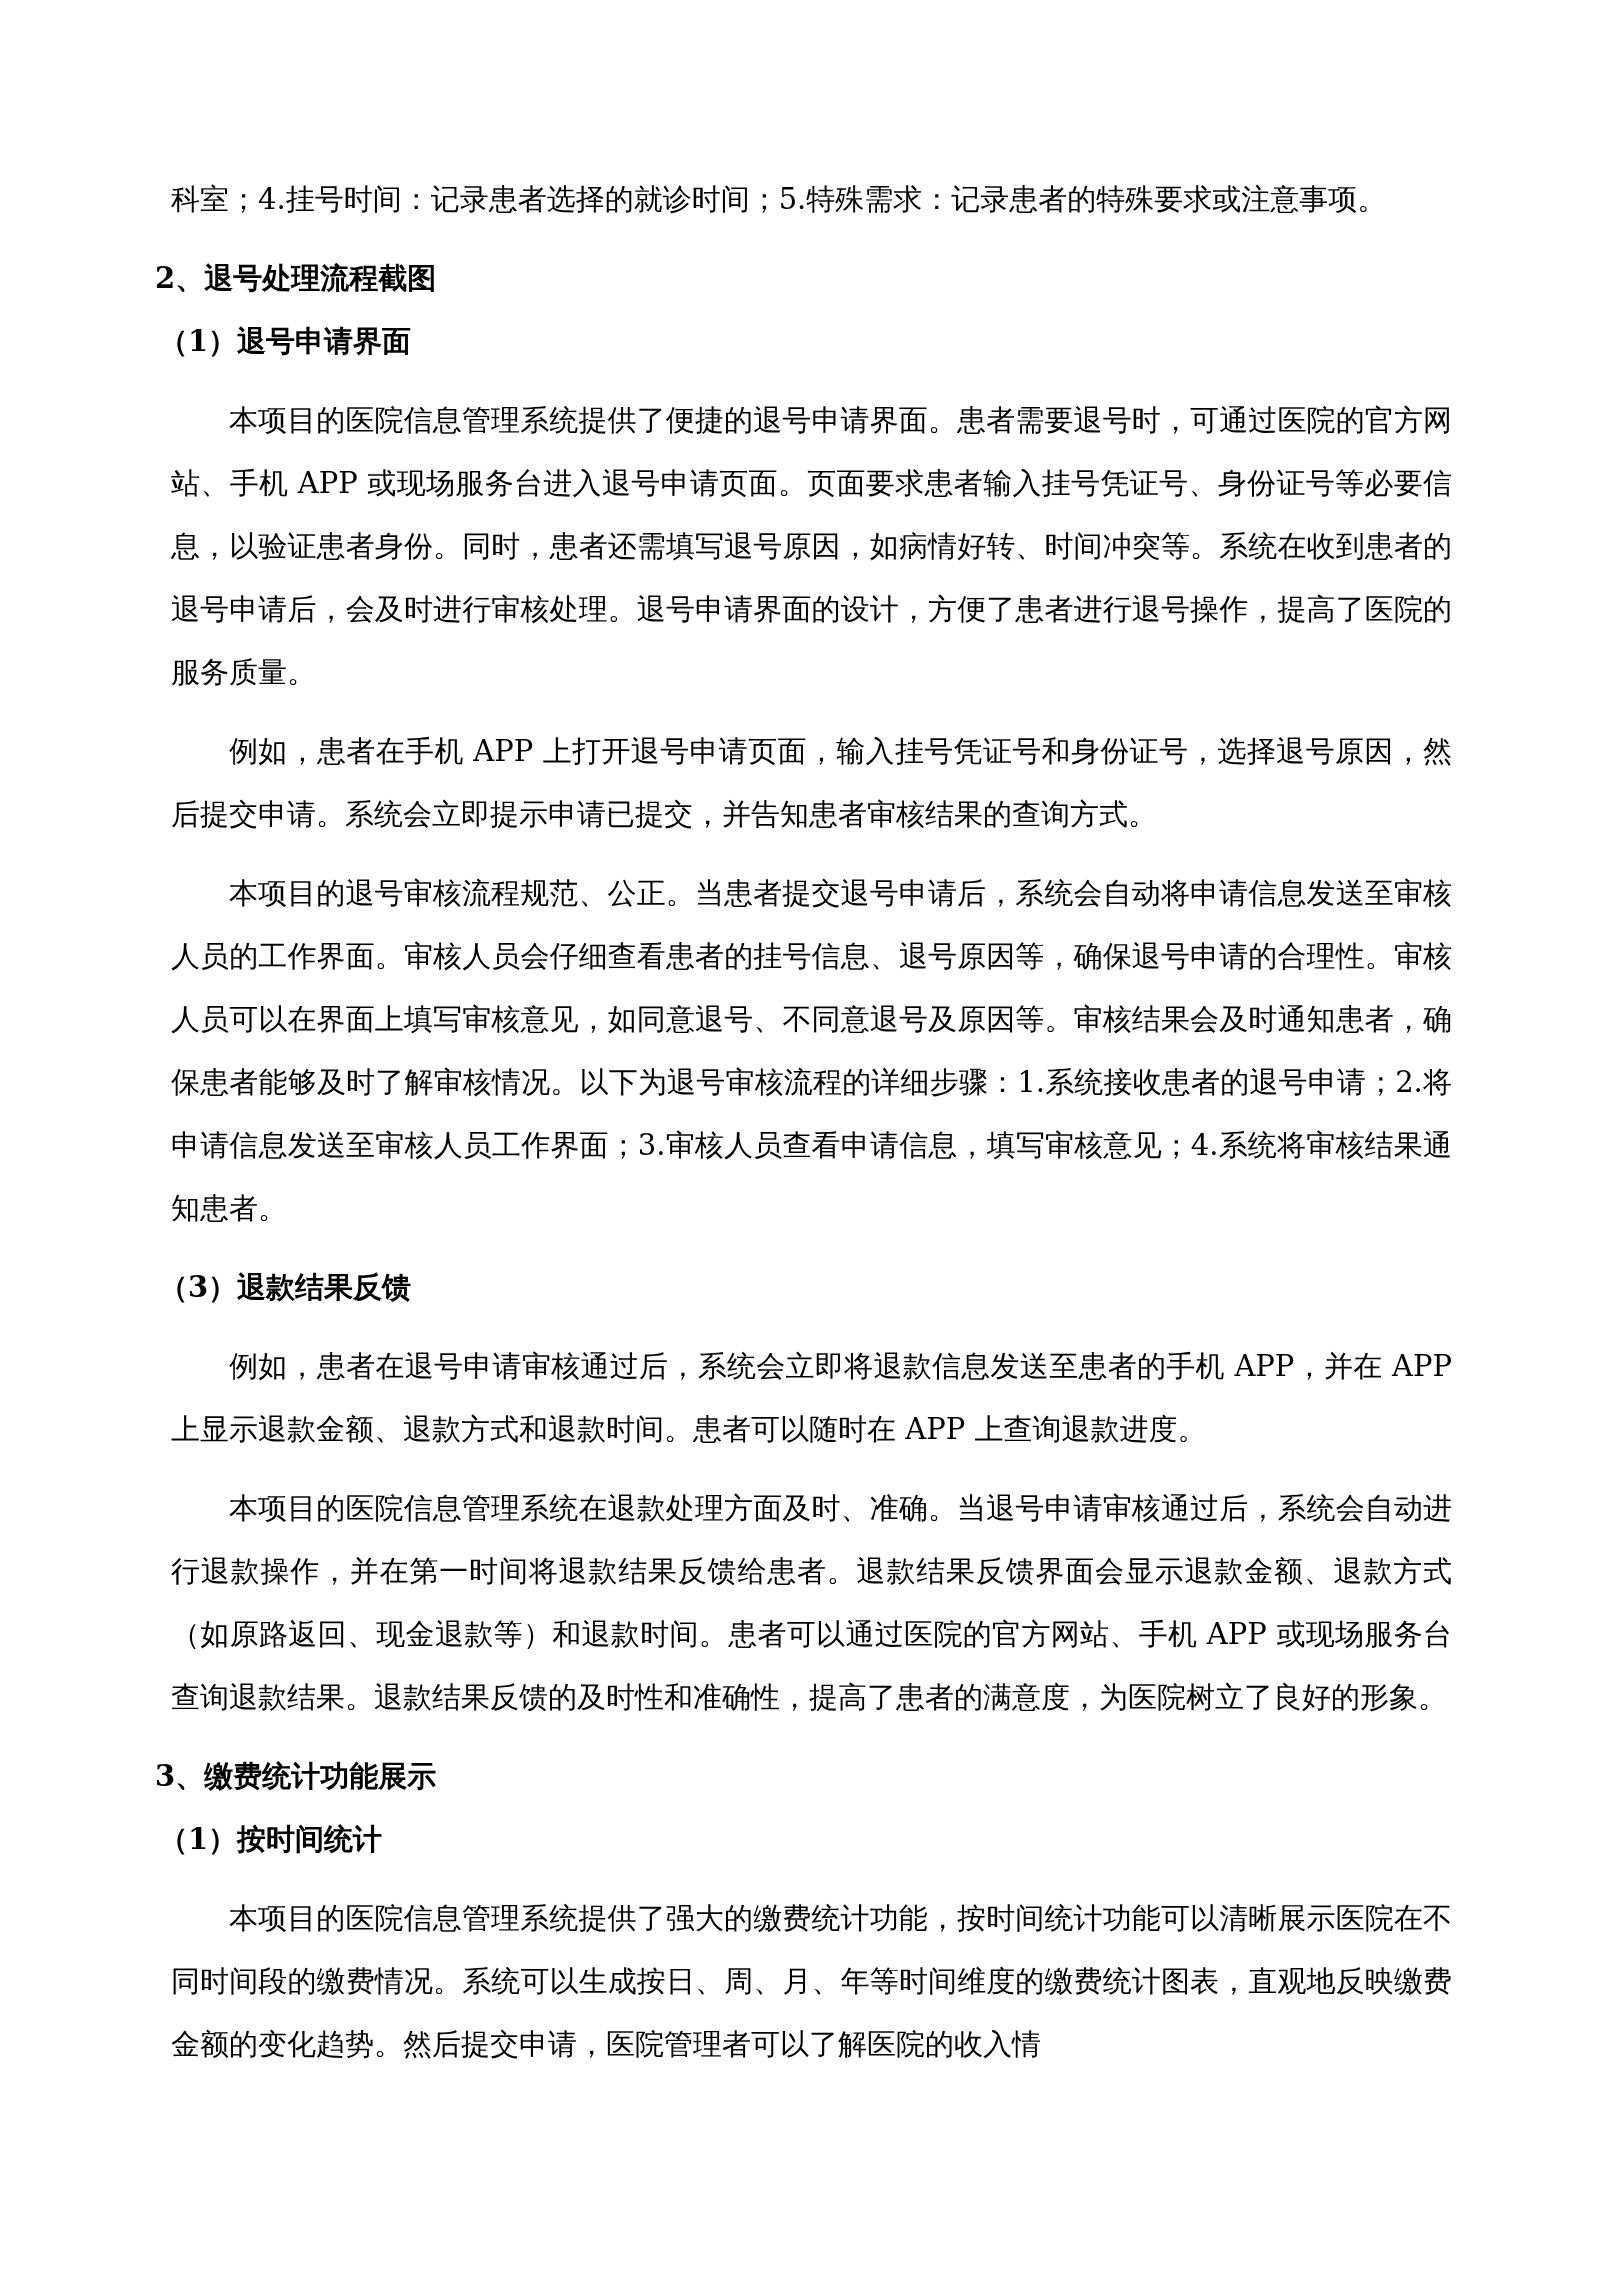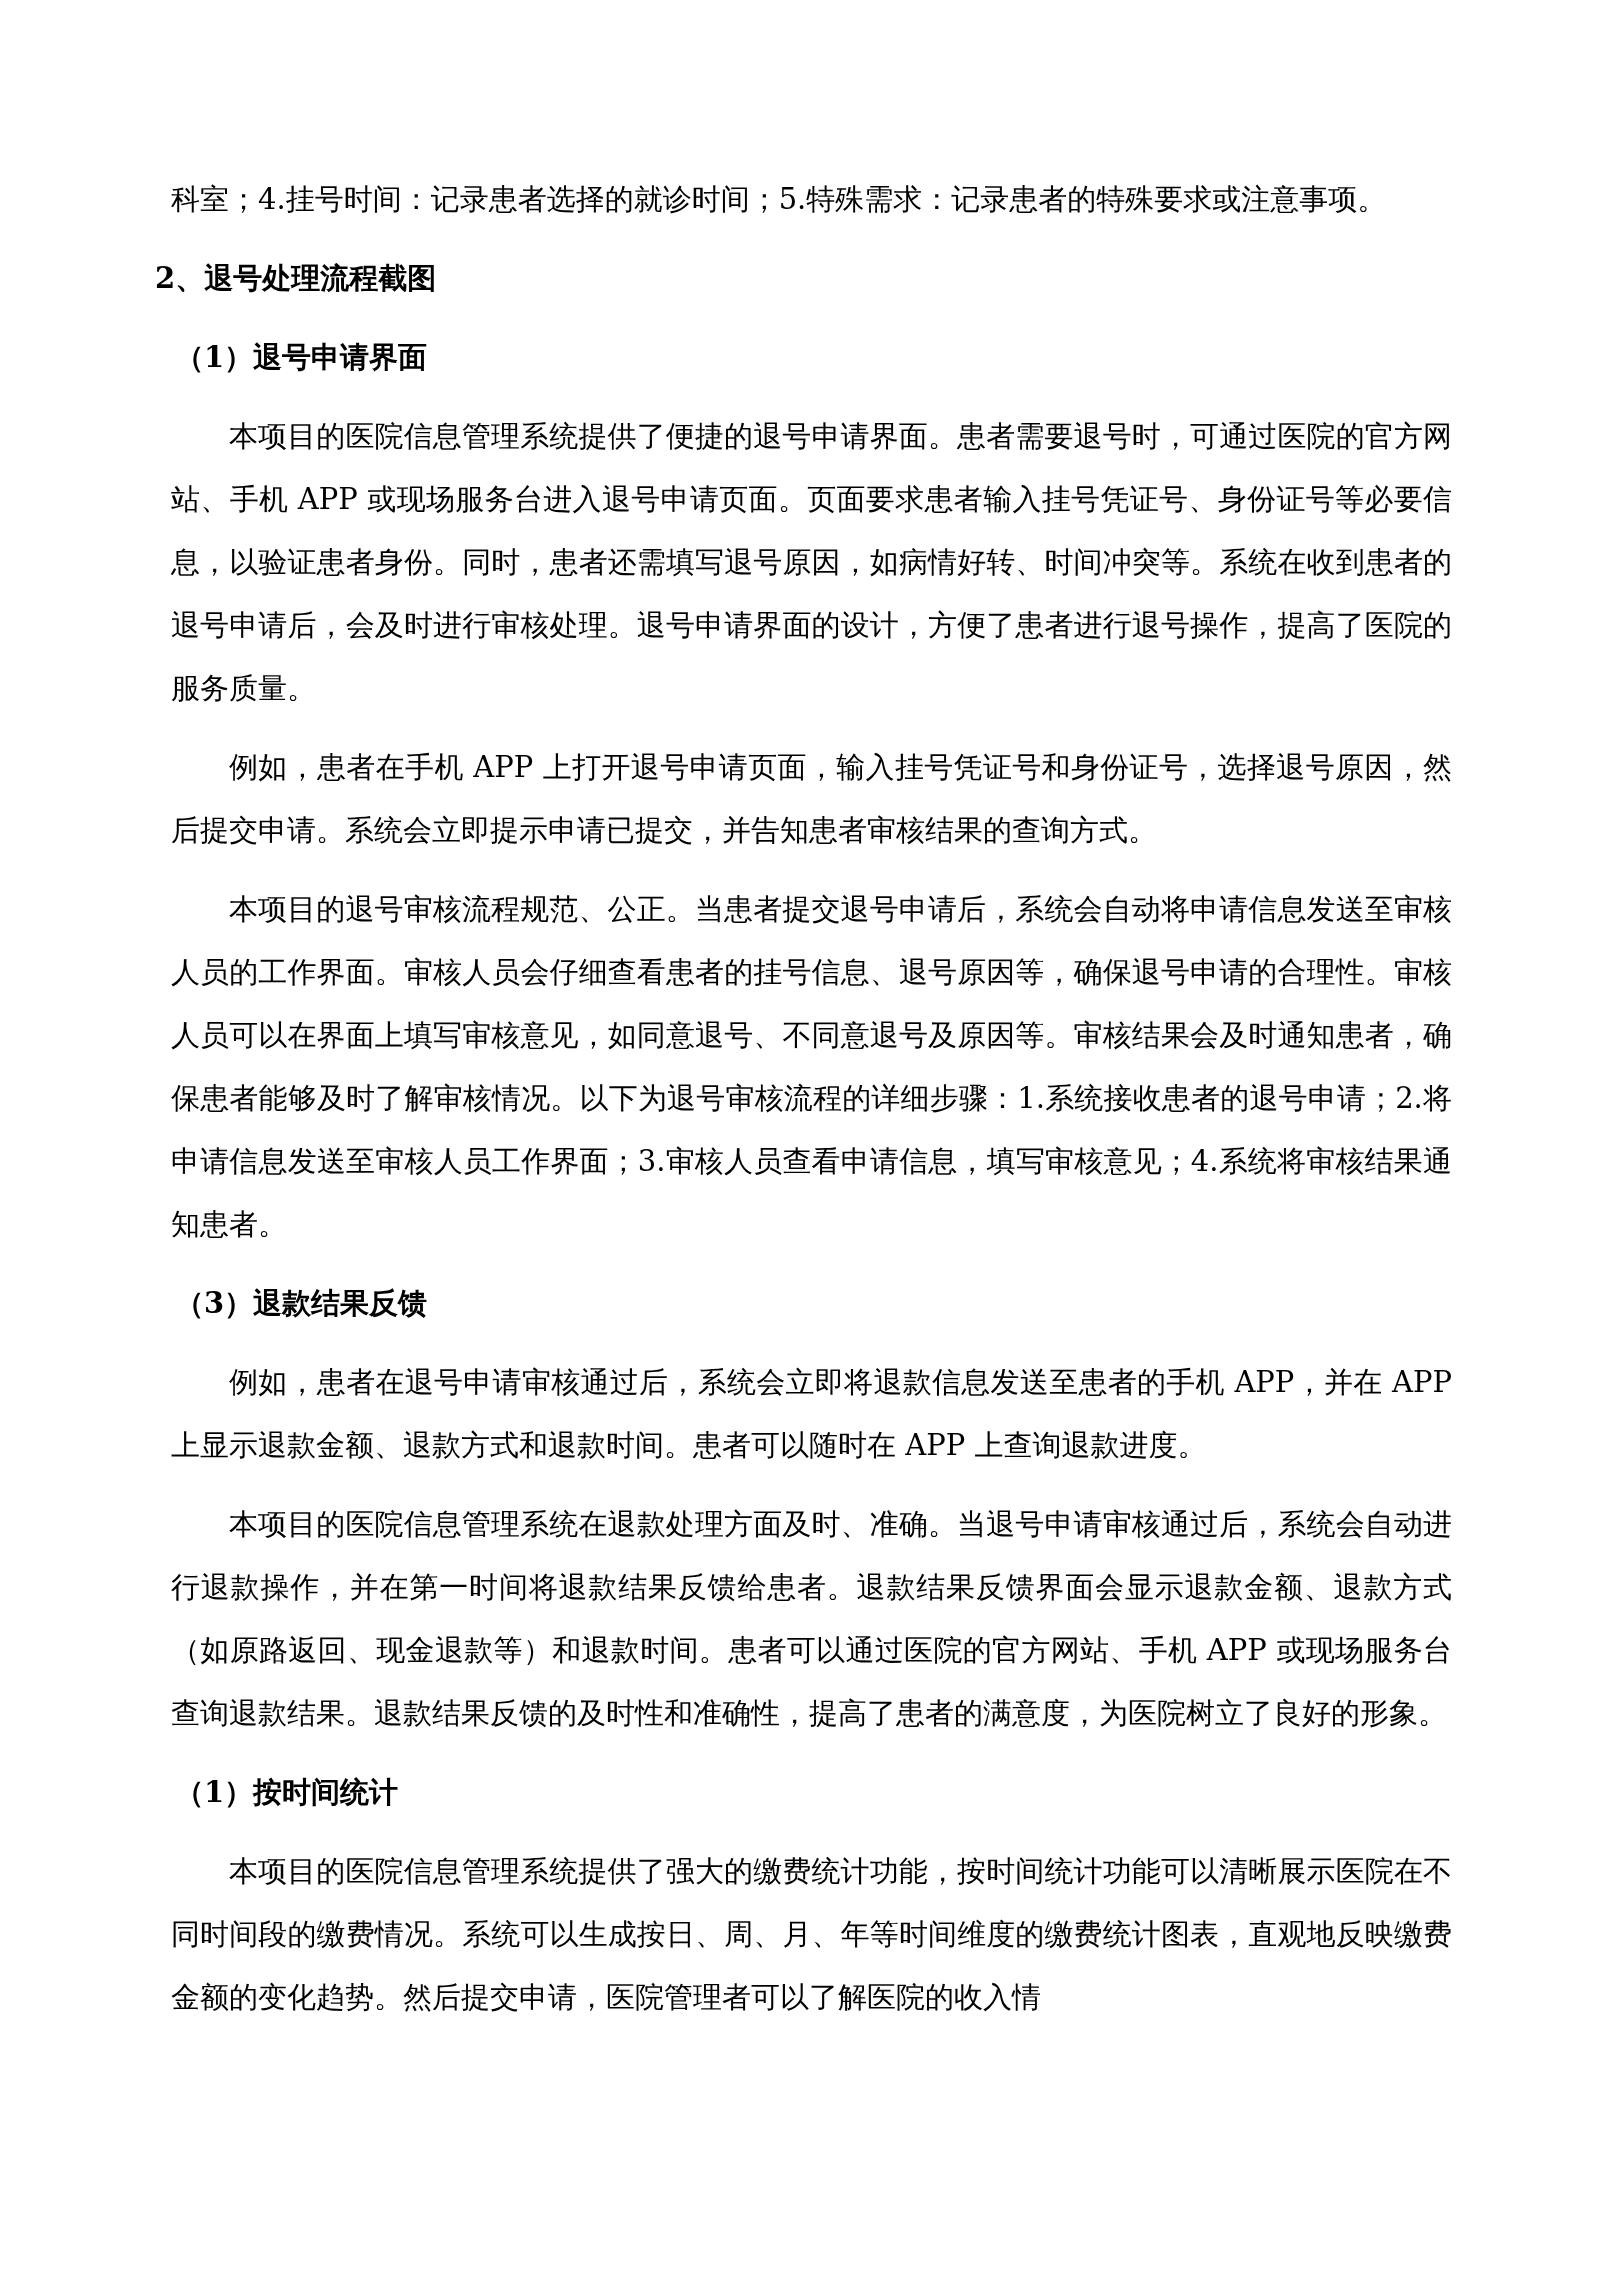--- a/index.html
+++ b/index.html
@@ -37,21 +37,21 @@
     .h2 {
       font-weight: bold;
       font-size: 29px;
       line-height: 63px;
       margin: 0;
     }
     .h3 {
       font-weight: bold;
       font-size: 29px;
       line-height: 63px;
-      margin: 16px;
+      margin: 0;
       padding-left: 3.9px;
     }
   </style>
 </head>
 <body>
 
 <div class="page">
 
   <p class="line-block para-cont">科室；4.挂号时间：记录患者选择的就诊时间；5.特殊需求：记录患者的特殊要求或注意事项。</p>
 
@@ -60,18 +60,19 @@
   <h3 class="h3">（1）退号申请界面</h3>
   <p class="line-block para">本项目的医院信息管理系统提供了便捷的退号申请界面。患者需要退号时，可通过医院的官方网站、手机 APP 或现场服务台进入退号申请页面。页面要求患者输入挂号凭证号、身份证号等必要信息，以验证患者身份。同时，患者还需填写退号原因，如病情好转、时间冲突等。系统在收到患者的退号申请后，会及时进行审核处理。退号申请界面的设计，方便了患者进行退号操作，提高了医院的服务质量。</p>
   <p class="line-block para">例如，患者在手机 APP 上打开退号申请页面，输入挂号凭证号和身份证号，选择退号原因，然后提交申请。系统会立即提示申请已提交，并告知患者审核结果的查询方式。</p>
 
   <p class="line-block para">本项目的退号审核流程规范、公正。当患者提交退号申请后，系统会自动将申请信息发送至审核人员的工作界面。审核人员会仔细查看患者的挂号信息、退号原因等，确保退号申请的合理性。审核人员可以在界面上填写审核意见，如同意退号、不同意退号及原因等。审核结果会及时通知患者，确保患者能够及时了解审核情况。以下为退号审核流程的详细步骤：1.系统接收患者的退号申请；2.将申请信息发送至审核人员工作界面；3.审核人员查看申请信息，填写审核意见；4.系统将审核结果通知患者。</p>
 
   <h3 class="h3">（3）退款结果反馈</h3>
   <p class="line-block para">例如，患者在退号申请审核通过后，系统会立即将退款信息发送至患者的手机 APP，并在 APP 上显示退款金额、退款方式和退款时间。患者可以随时在 APP 上查询退款进度。</p>
   <p class="line-block para">本项目的医院信息管理系统在退款处理方面及时、准确。当退号申请审核通过后，系统会自动进行退款操作，并在第一时间将退款结果反馈给患者。退款结果反馈界面会显示退款金额、退款方式（如原路返回、现金退款等）和退款时间。患者可以通过医院的官方网站、手机 APP 或现场服务台查询退款结果。退款结果反馈的及时性和准确性，提高了患者的满意度，为医院树立了良好的形象。</p>
 
+  <h2 class="h2">3、缴费统计功能展示</h2>
 
   <h3 class="h3">（1）按时间统计</h3>
   <p class="line-block para">本项目的医院信息管理系统提供了强大的缴费统计功能，按时间统计功能可以清晰展示医院在不同时间段的缴费情况。系统可以生成按日、周、月、年等时间维度的缴费统计图表，直观地反映缴费金额的变化趋势。然后提交申请，医院管理者可以了解医院的收入情</p>
 
 </div>
 
 
 </body></html>

